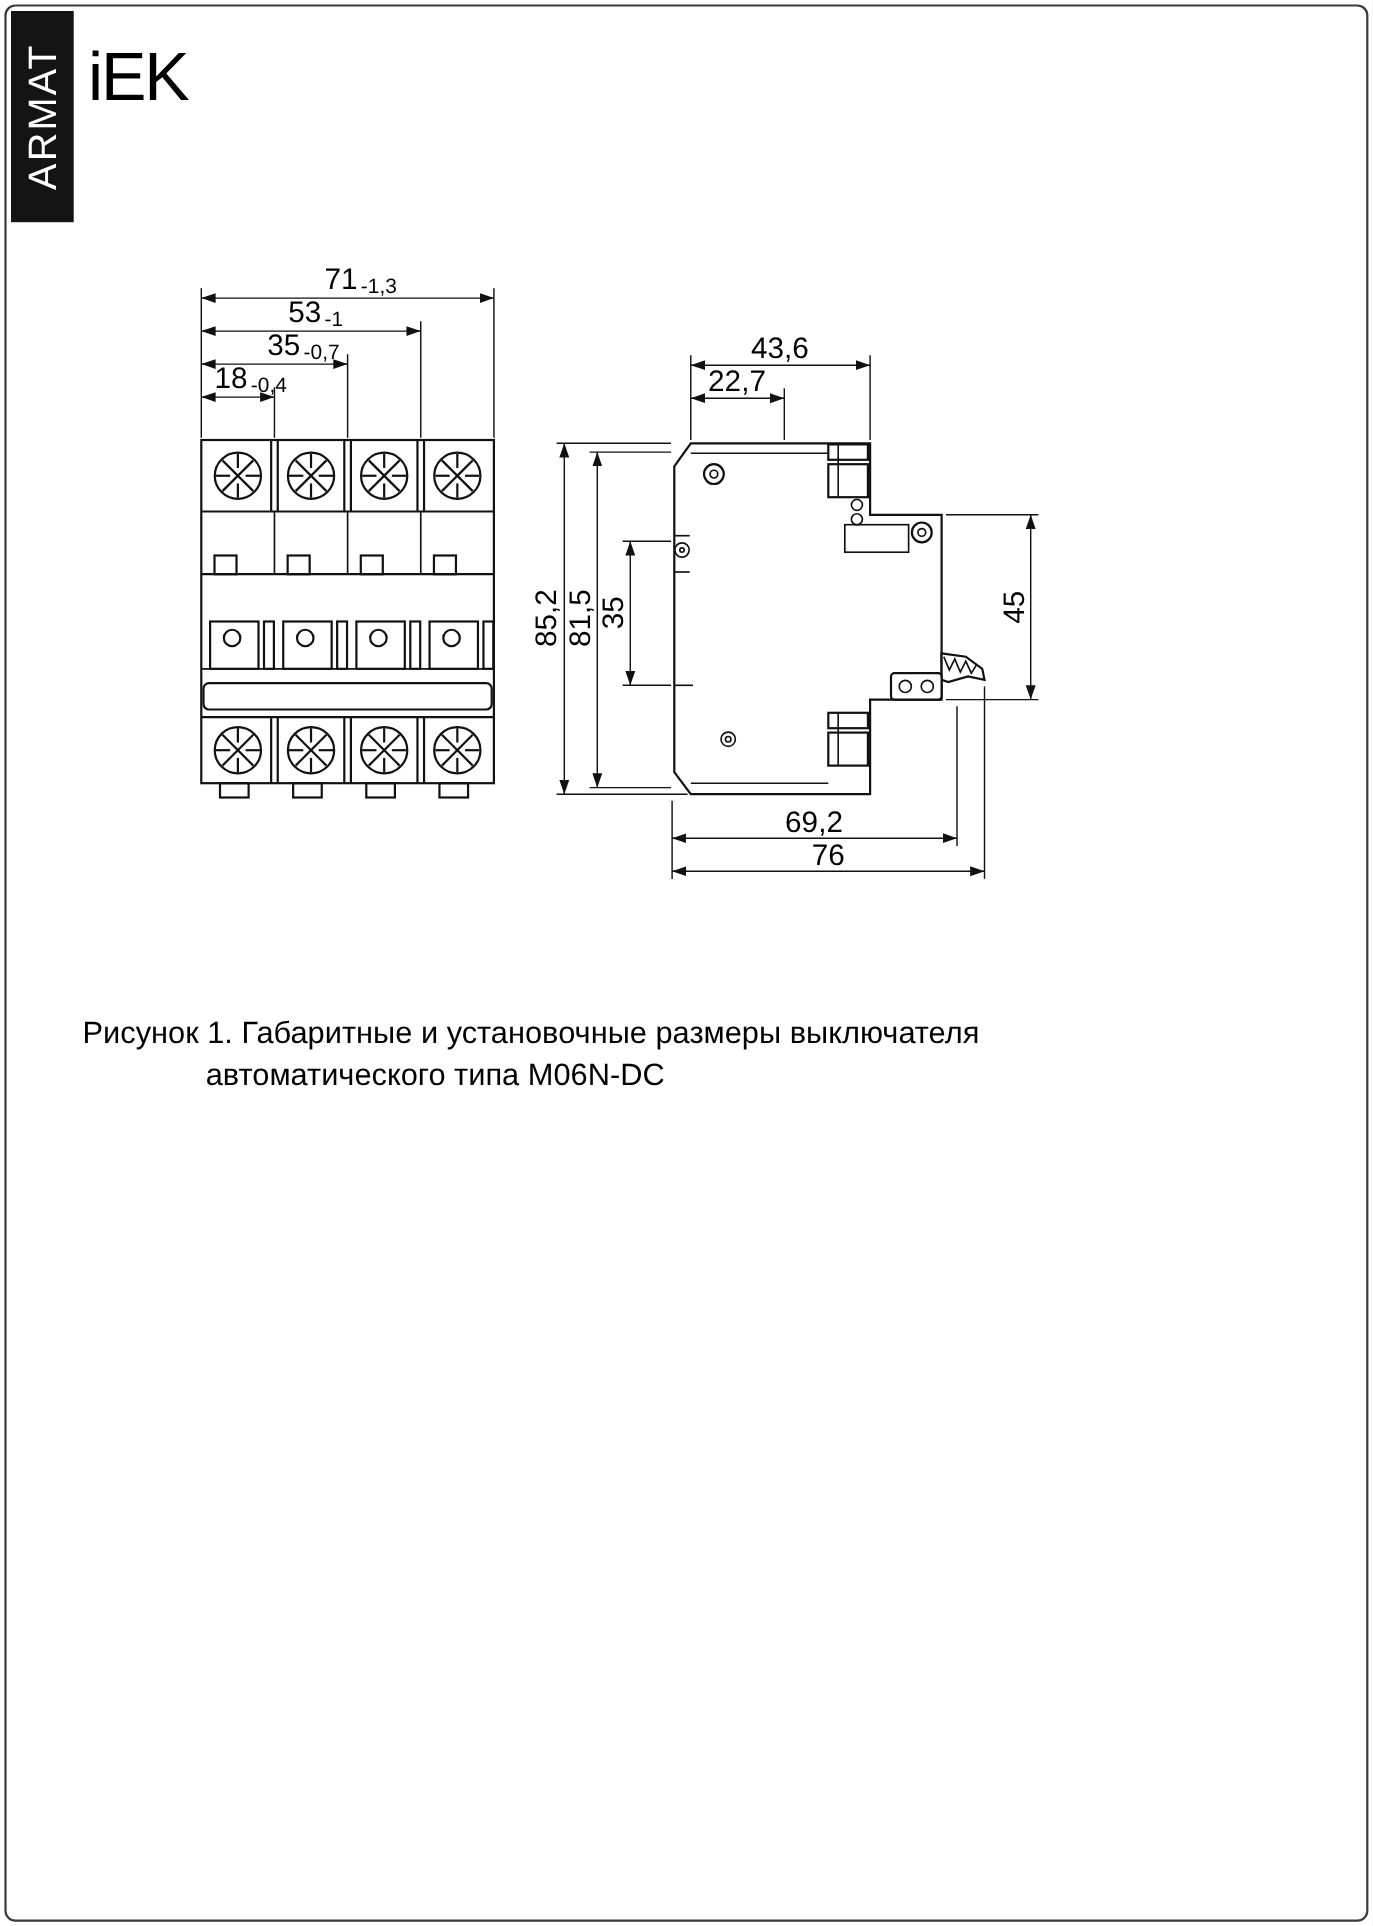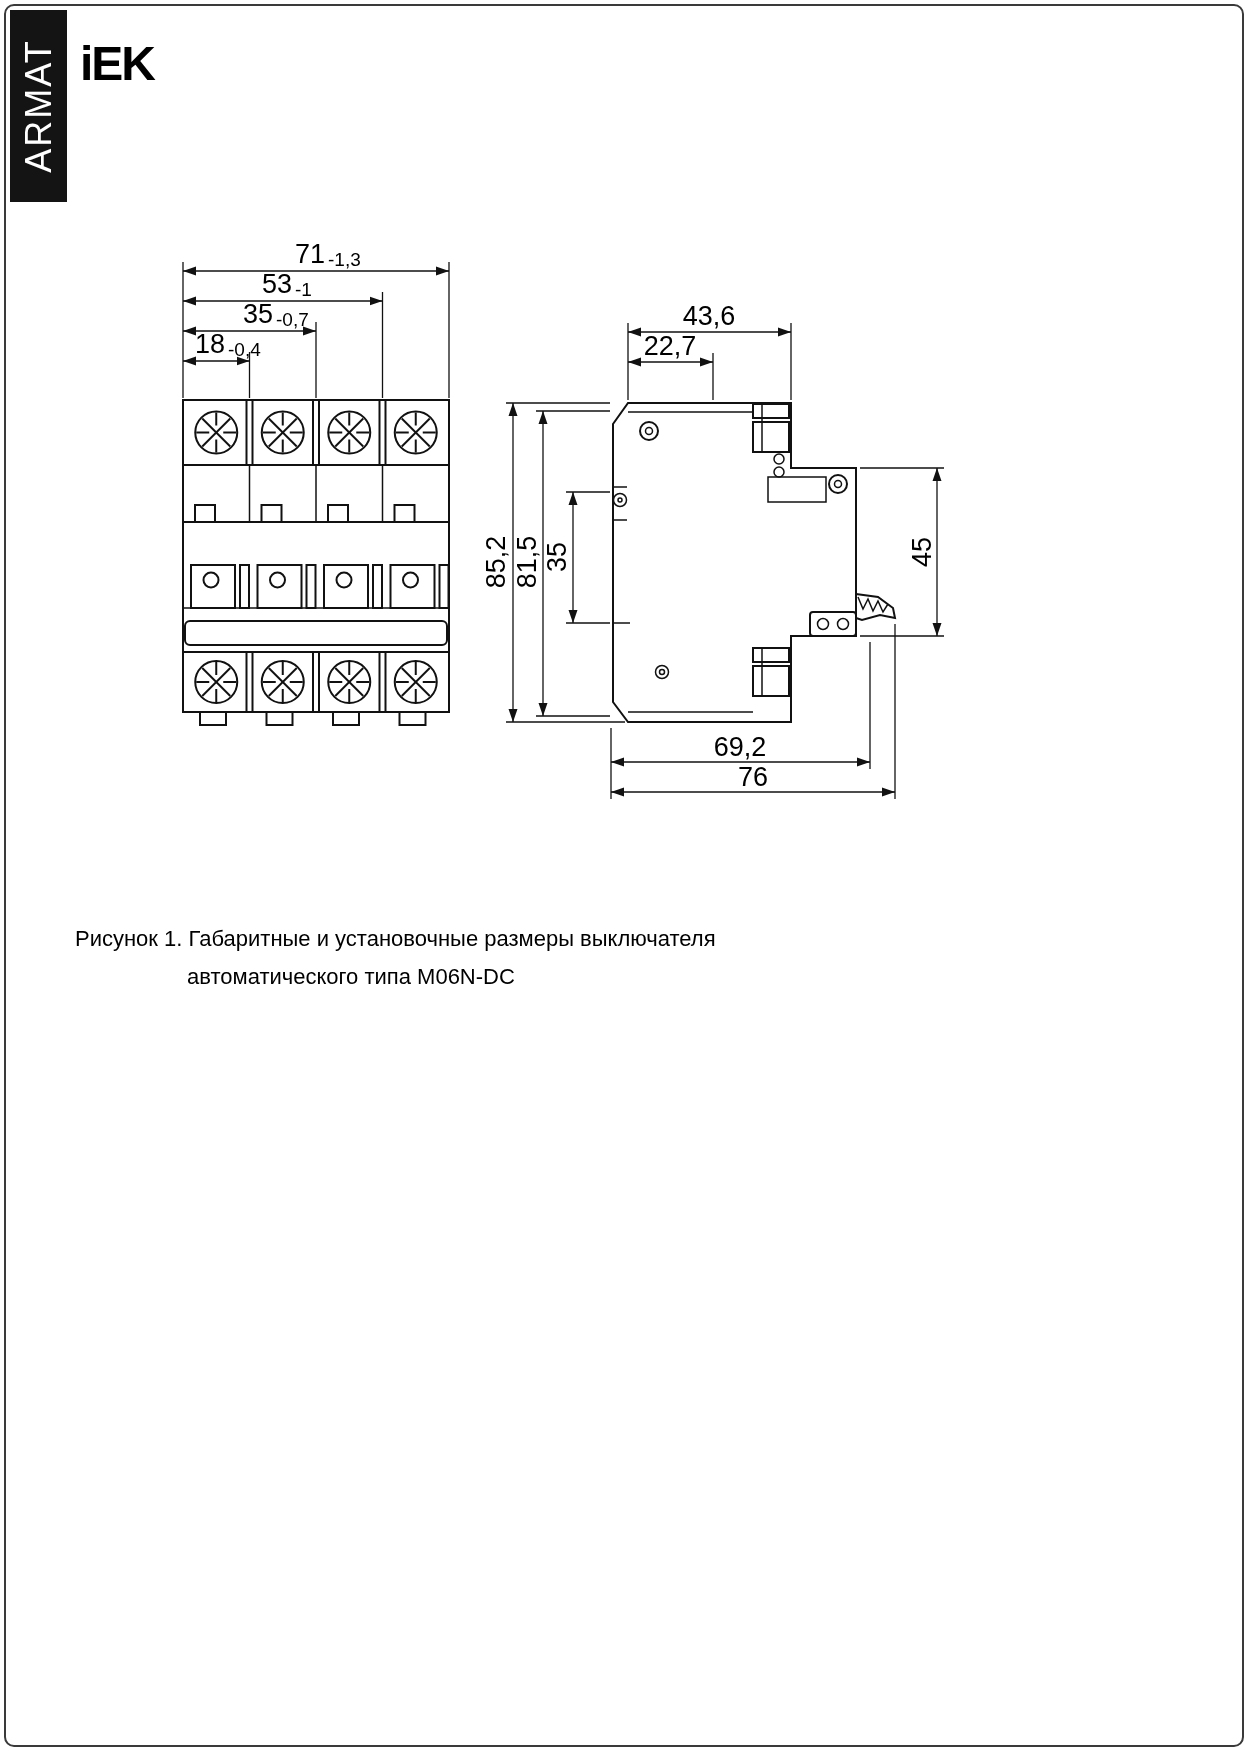--- a/index.html
+++ b/index.html
@@ -22,27 +22,27 @@
     background:#141414;
   }
   .brand-text{
     position:absolute;left:50%;top:50%;
     transform:translate(-50%,-50%) rotate(-90deg);
     color:#ffffff;font-size:36px;letter-spacing:2px;
     white-space:nowrap;font-weight:400;
   }
   .logo{
     position:absolute;left:80px;top:40px;
-    font-size:48px;font-weight:bold;letter-spacing:-2px;
+    font-size:62px;font-weight:normal;letter-spacing:-2px;
     color:#000;line-height:1;
   }
   .drawing-svg{position:absolute;left:0;top:0;}
   .caption{
     position:absolute;left:75px;top:920px;
-    font-size:22px;color:#000;line-height:38px;
+    font-size:28px;color:#000;line-height:38px;
   }
   .caption .line2{margin-left:112px;}
   svg text{font-family:"Liberation Sans", sans-serif;fill:#000;}
   .dimtext{font-size:27px;}
   .toltext{font-size:19px;}
 </style>
 </head>
 <body>
 
 <div class="page">

